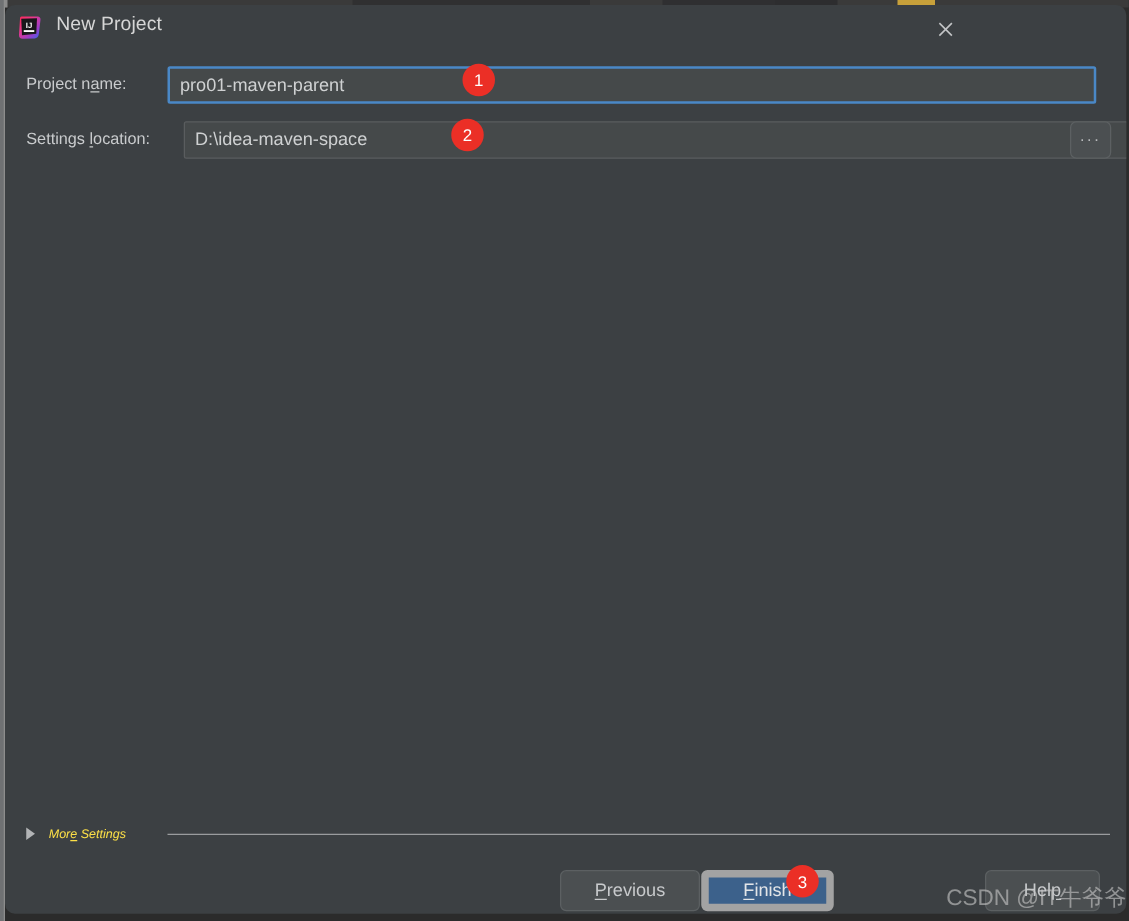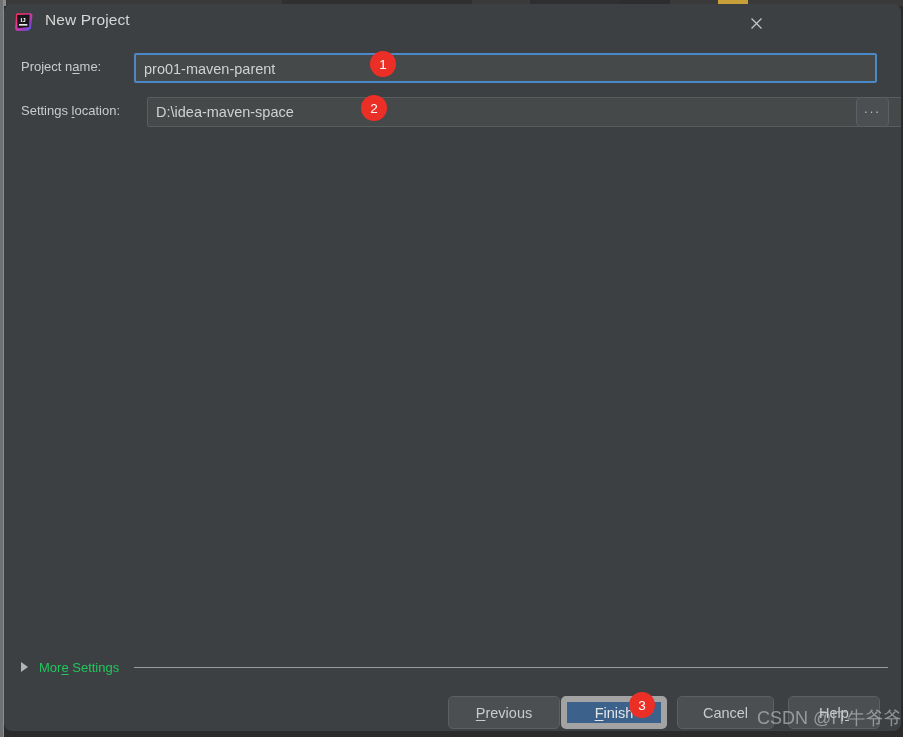--- a/index.html
+++ b/index.html
@@ -172,22 +172,23 @@
     cursor: pointer;
   }
   .ms-arrow {
     width: 0; height: 0;
     border-left: 7px solid #b2b4b6;
     border-top: 5px solid transparent;
     border-bottom: 5px solid transparent;
     margin-right: 11px;
   }
   .ms-text {
-    font-size: 13px;
-    color: #22c55e;
+    font-size: 10px;
+    color: #fde047;
+    font-style: italic;
   }
   .ms-line {
     position: absolute;
     left: 130px; top: 663px;
     width: 754px; height: 1px;
     background: #9a9c9e;
   }
 
   
   .btn {
@@ -286,23 +287,20 @@
   <div class="ms-line"></div>
 
   <div class="btn btn-previous">
       <span><span class="mn">P</span><span>revious</span></span>
     </div>
 
   <div class="btn btn-finish">
       <span><span class="mn">F</span><span>inish</span></span>
     </div>
 
-  <div class="btn btn-cancel">
-      <span>Cancel</span>
-    </div>
 
   <div class="btn btn-help">
       <span><span>Hel</span><span class="mn">p</span></span>
     </div>
 
 </div>
 
 <div class="badge badge-1">1</div>
 <div class="badge badge-2">2</div>
 <div class="badge badge-3">3</div>

